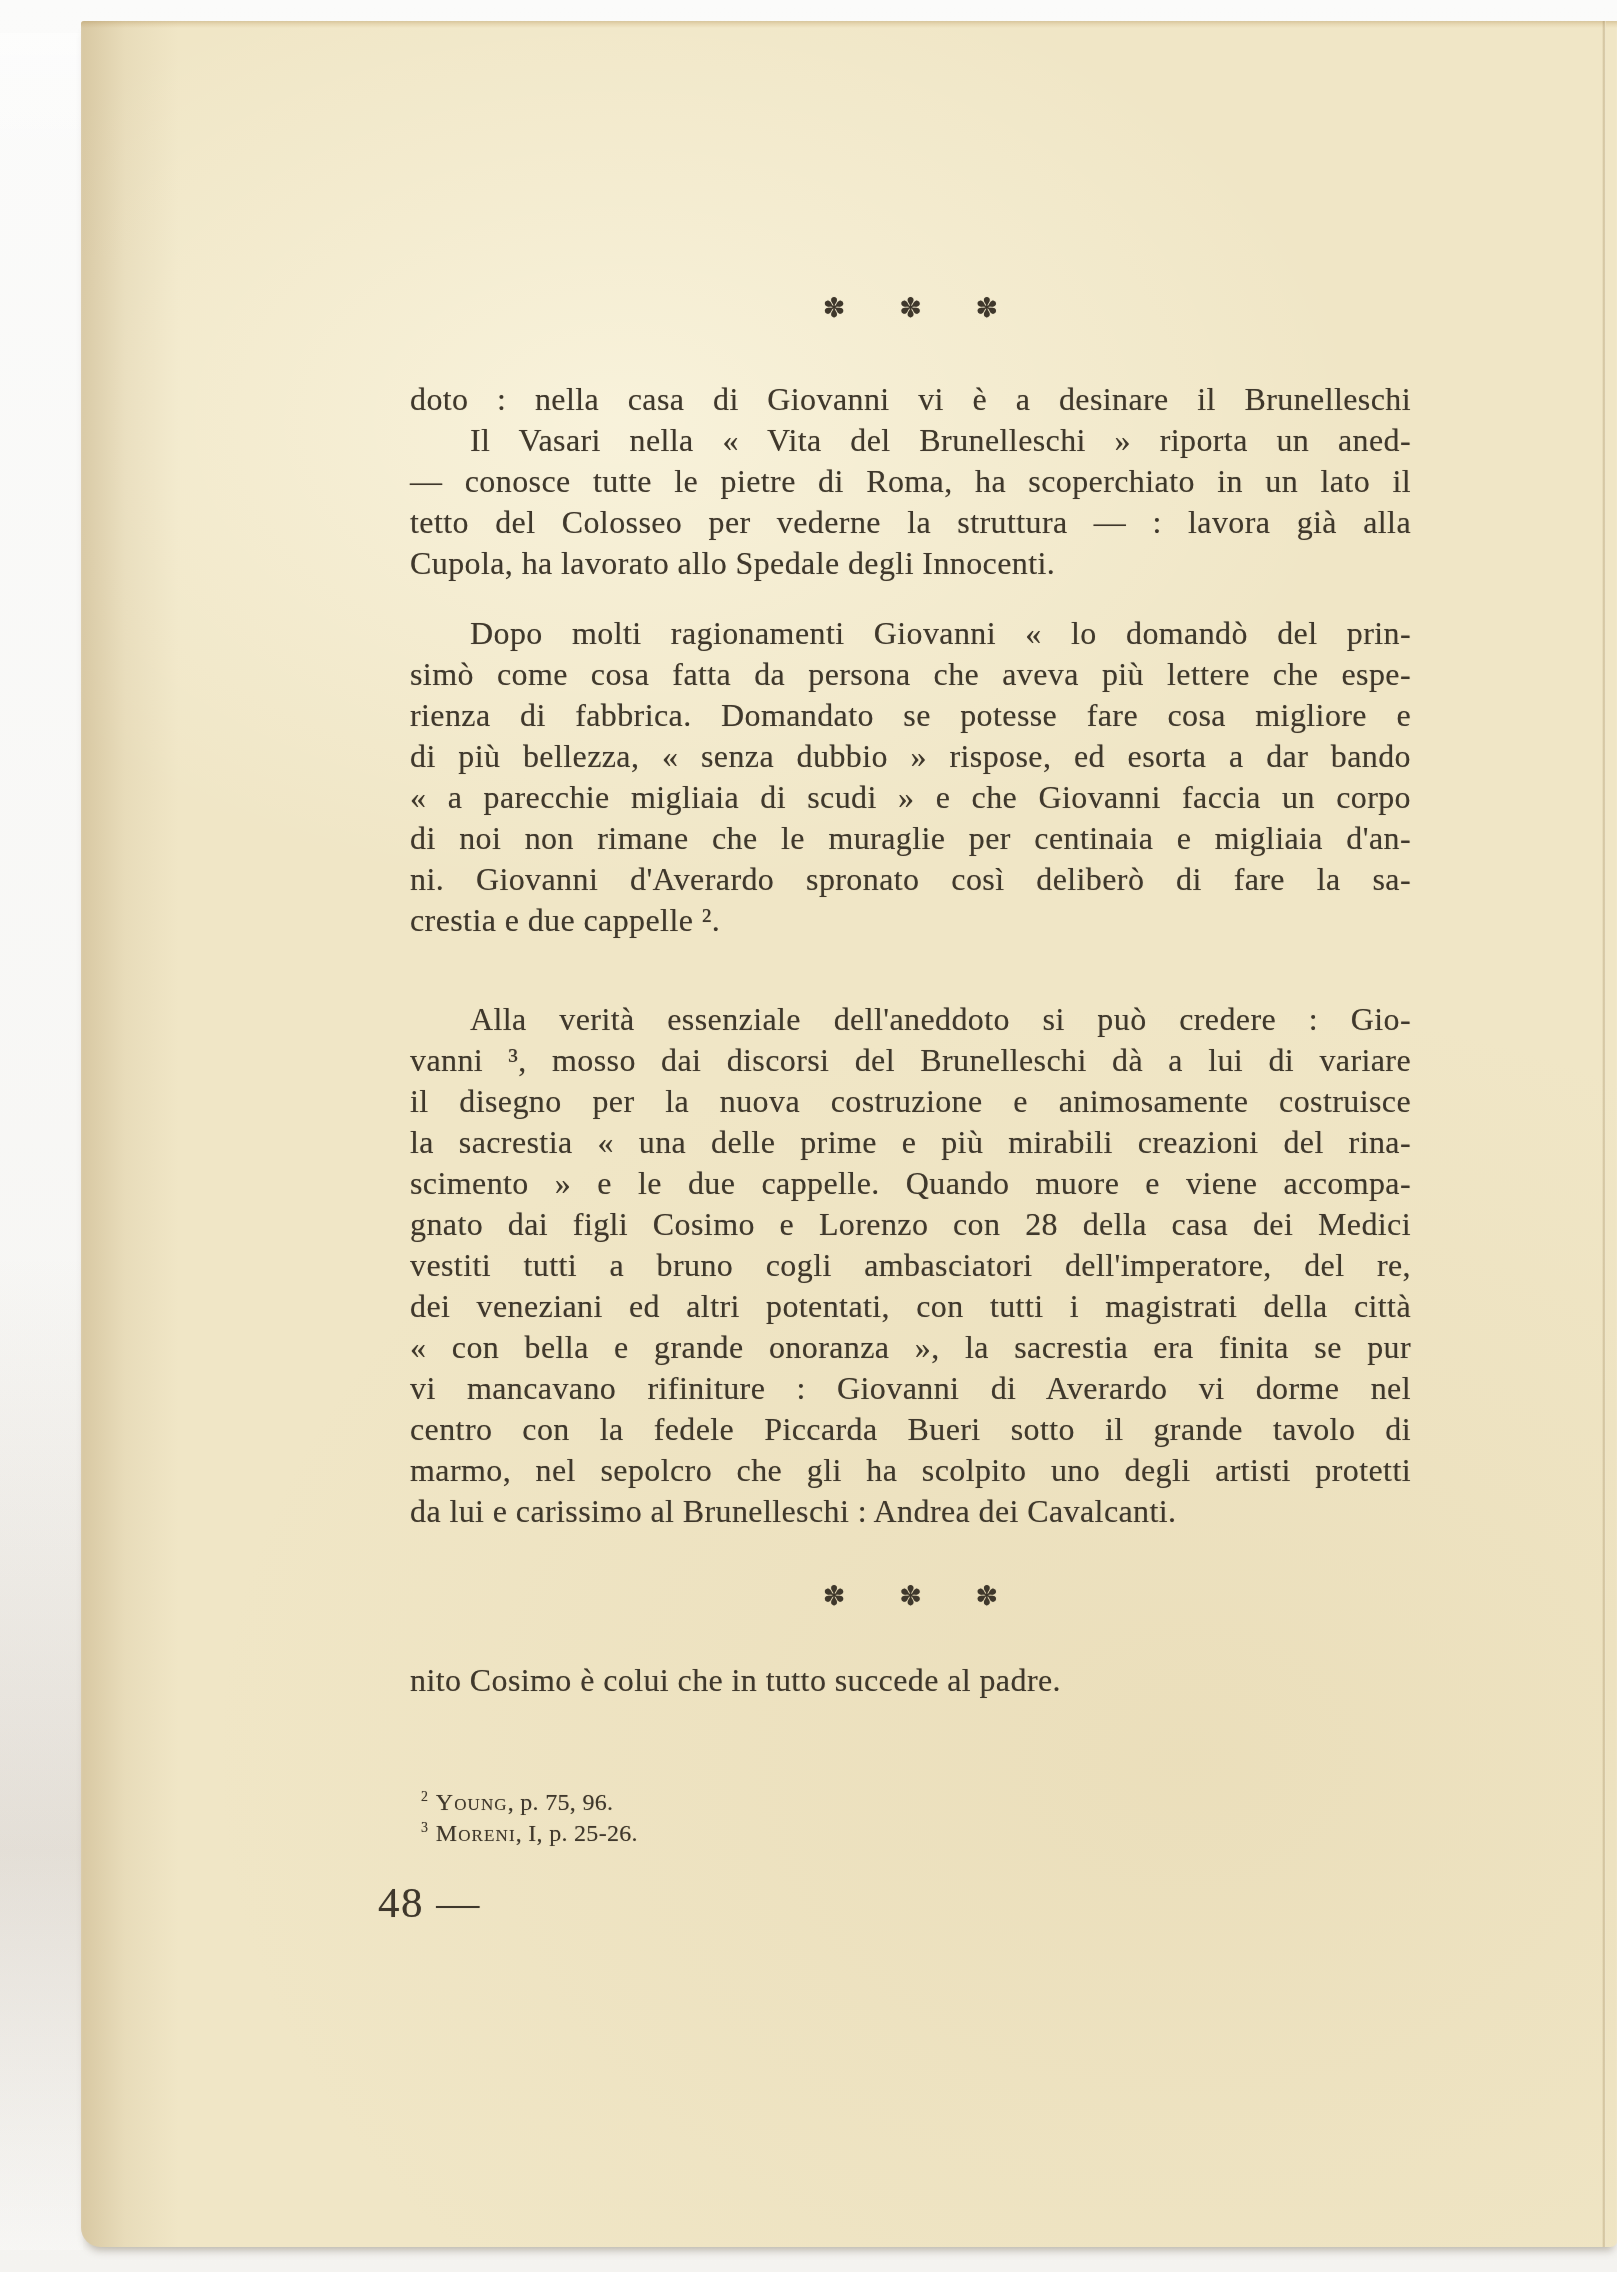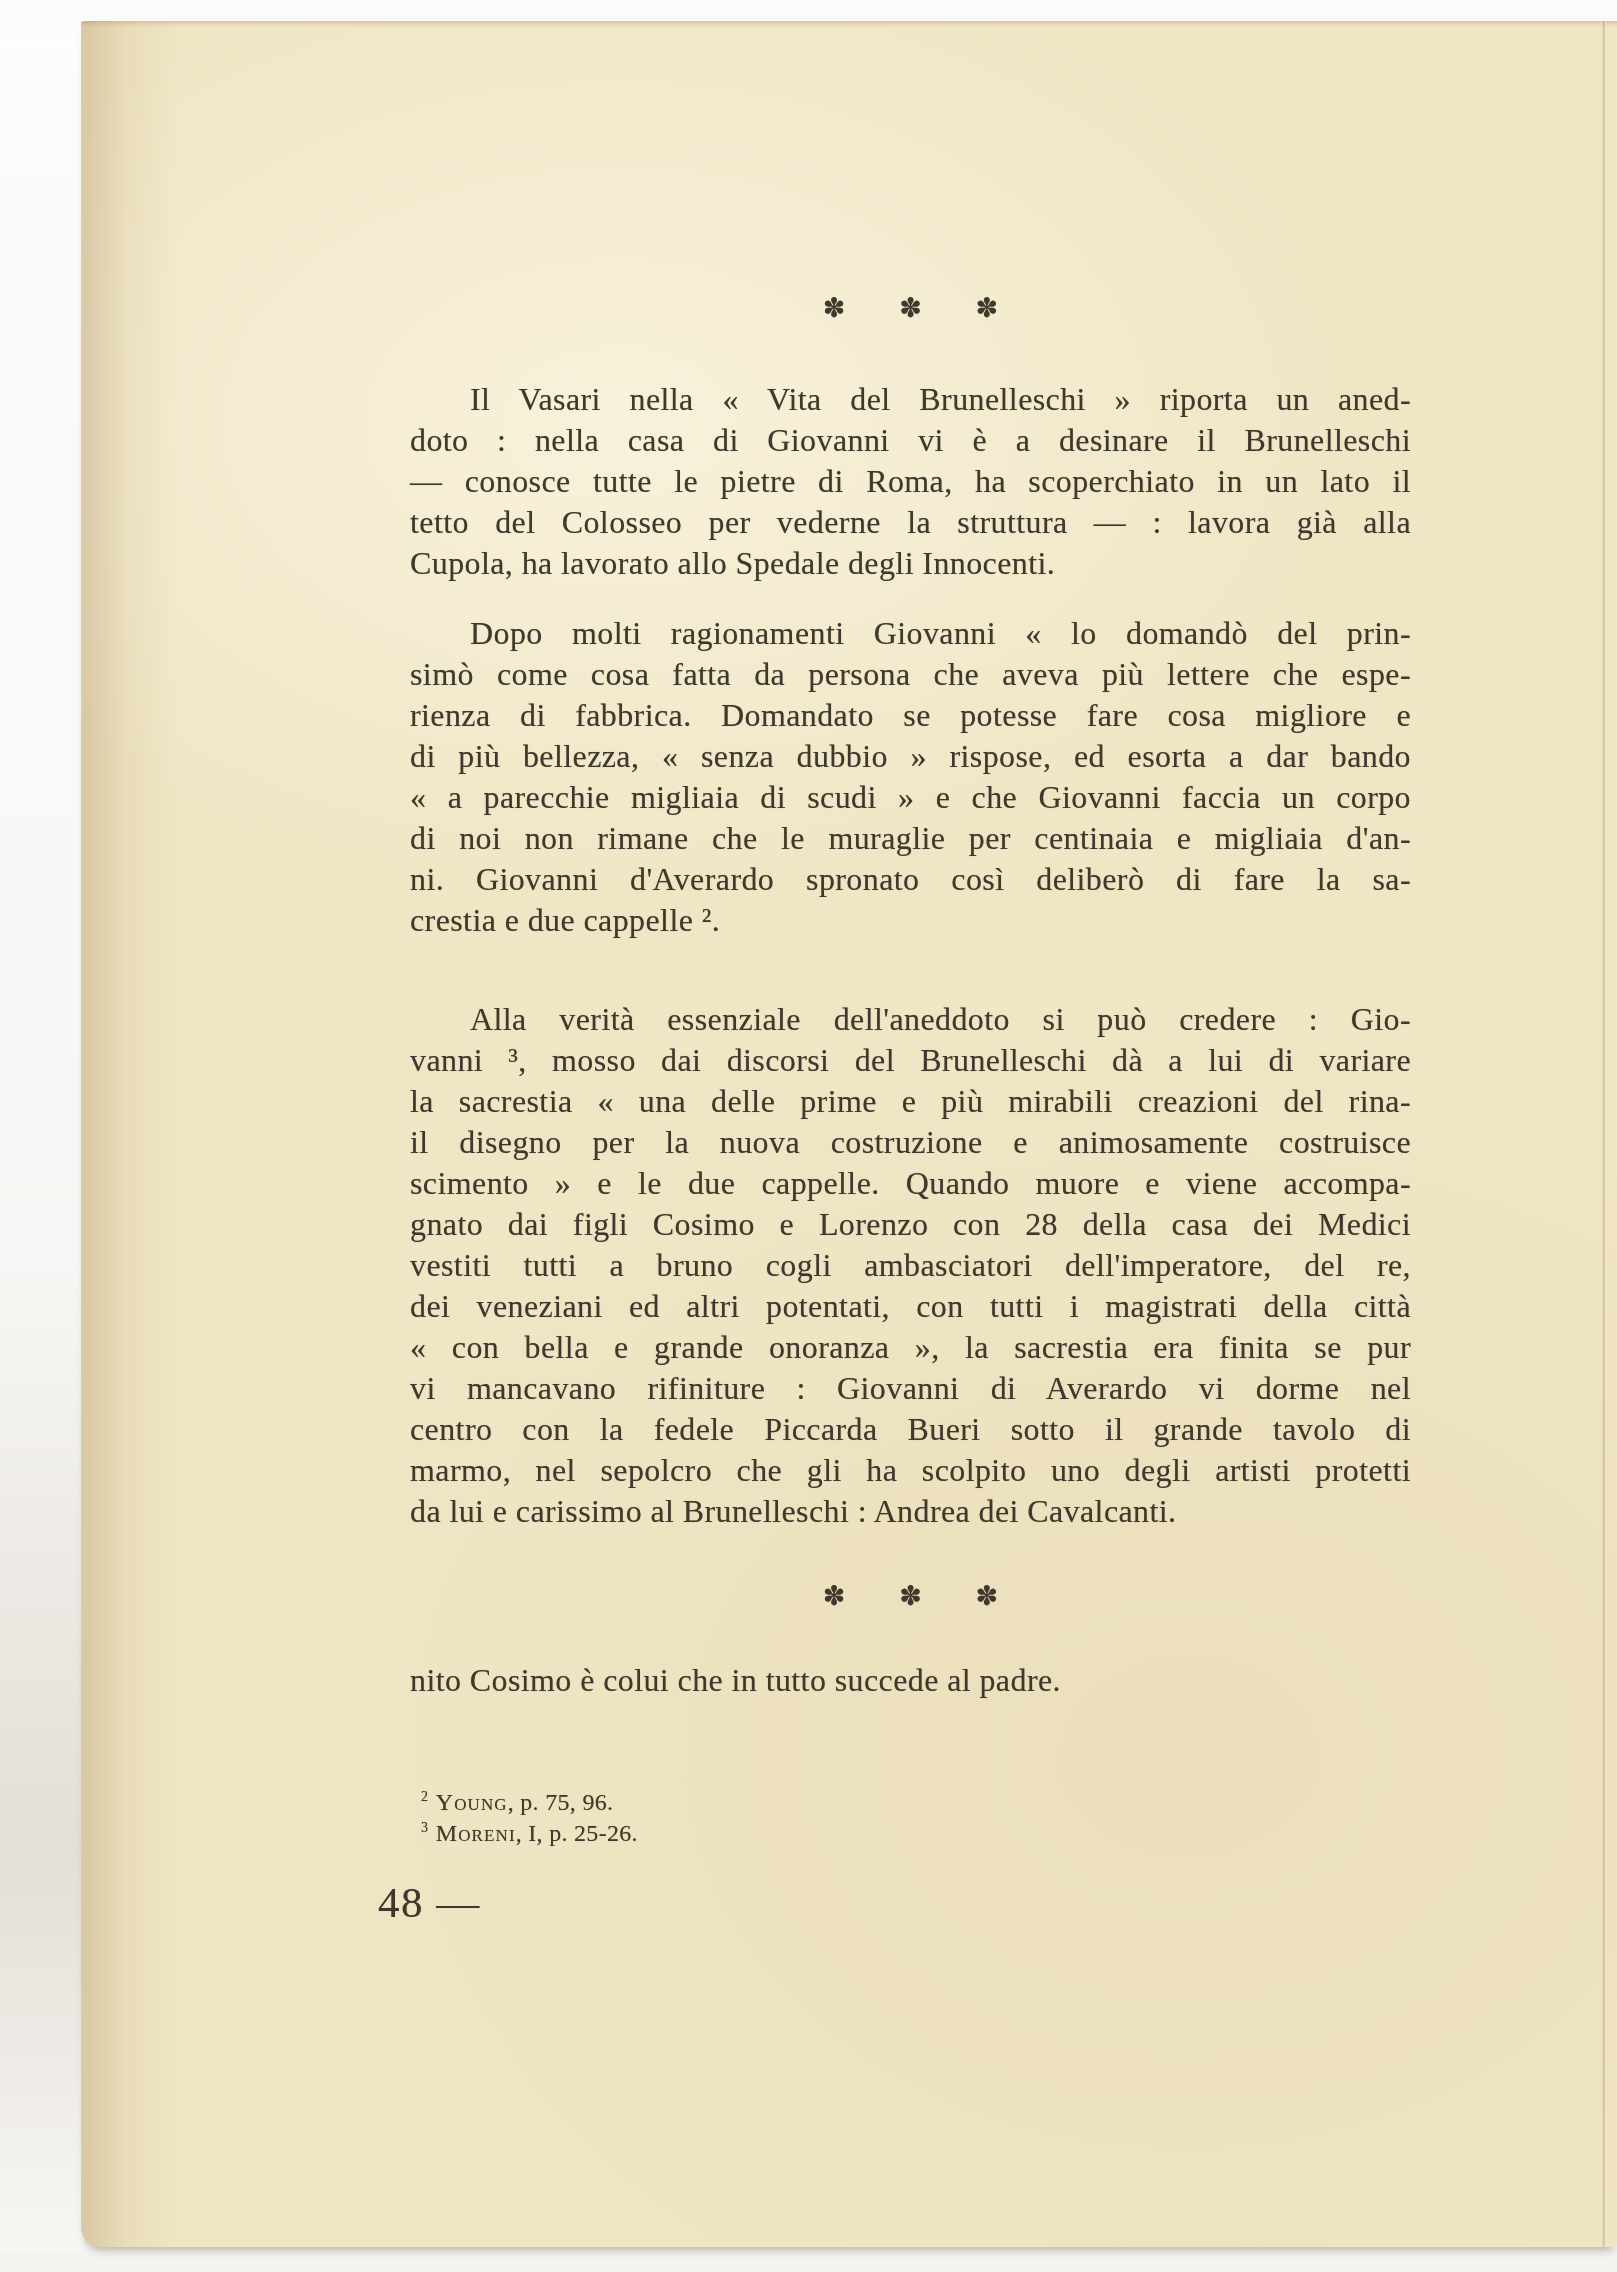--- a/index.html
+++ b/index.html
@@ -96,43 +96,43 @@
   <div class="edge-stack"></div>
 
   <div class="page">
     <div class="gutter-shade"></div>
     <div class="fold-line"></div>
   </div>
 
   <div id="sep1" class="sep ink">✽ ✽ ✽</div>
 
   <div id="para1" class="column para ink">
+    <div class="textline">doto : nella casa di Giovanni vi è a desinare il Brunelleschi</div>
     <div class="textline indent">Il Vasari nella « Vita del Brunelleschi » riporta un aned-</div>
-    <div class="textline">doto : nella casa di Giovanni vi è a desinare il Brunelleschi</div>
     <div class="textline">— conosce tutte le pietre di Roma, ha scoperchiato in un lato il</div>
     <div class="textline">tetto del Colosseo per vederne la struttura — : lavora già alla</div>
     <div class="textline last">Cupola, ha lavorato allo Spedale degli Innocenti.</div>
   </div>
 
   <div id="para2" class="column para ink">
     <div class="textline indent">Dopo molti ragionamenti Giovanni « lo domandò del prin-</div>
     <div class="textline">simò come cosa fatta da persona che aveva più lettere che espe-</div>
     <div class="textline">rienza di fabbrica. Domandato se potesse fare cosa migliore e</div>
     <div class="textline">di più bellezza, « senza dubbio » rispose, ed esorta a dar bando</div>
     <div class="textline">« a parecchie migliaia di scudi » e che Giovanni faccia un corpo</div>
     <div class="textline">di noi non rimane che le muraglie per centinaia e migliaia d'an-</div>
     <div class="textline">ni. Giovanni d'Averardo spronato così deliberò di fare la sa-</div>
     <div class="textline last">crestia e due cappelle ².</div>
   </div>
 
   <div id="para3" class="column para ink">
     <div class="textline indent">Alla verità essenziale dell'aneddoto si può credere : Gio-</div>
     <div class="textline">vanni ³, mosso dai discorsi del Brunelleschi dà a lui di variare</div>
+    <div class="textline">il disegno per la nuova costruzione e animosamente costruisce</div>
     <div class="textline">la sacrestia « una delle prime e più mirabili creazioni del rina-</div>
-    <div class="textline">il disegno per la nuova costruzione e animosamente costruisce</div>
     <div class="textline">scimento » e le due cappelle. Quando muore e viene accompa-</div>
     <div class="textline">gnato dai figli Cosimo e Lorenzo con 28 della casa dei Medici</div>
     <div class="textline">vestiti tutti a bruno cogli ambasciatori dell'imperatore, del re,</div>
     <div class="textline">dei veneziani ed altri potentati, con tutti i magistrati della città</div>
     <div class="textline">« con bella e grande onoranza », la sacrestia era finita se pur</div>
     <div class="textline">vi mancavano rifiniture : Giovanni di Averardo vi dorme nel</div>
     <div class="textline">centro con la fedele Piccarda Bueri sotto il grande tavolo di</div>
     <div class="textline">marmo, nel sepolcro che gli ha scolpito uno degli artisti protetti</div>
     <div class="textline last">da lui e carissimo al Brunelleschi : Andrea dei Cavalcanti.</div>
   </div>

